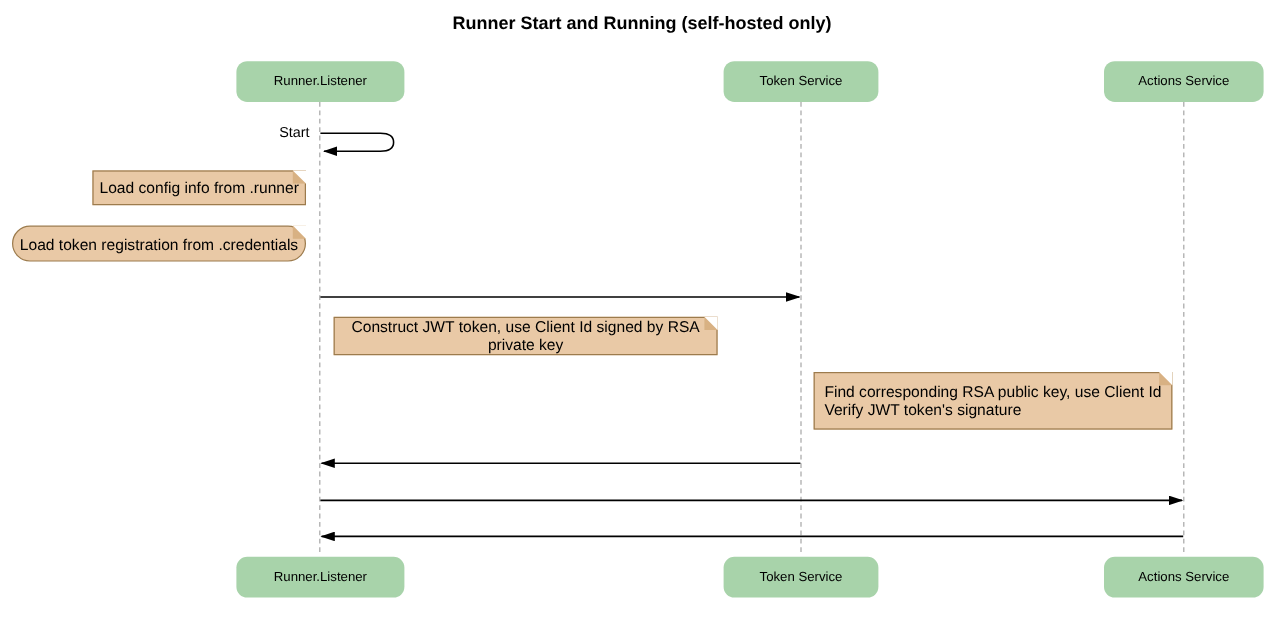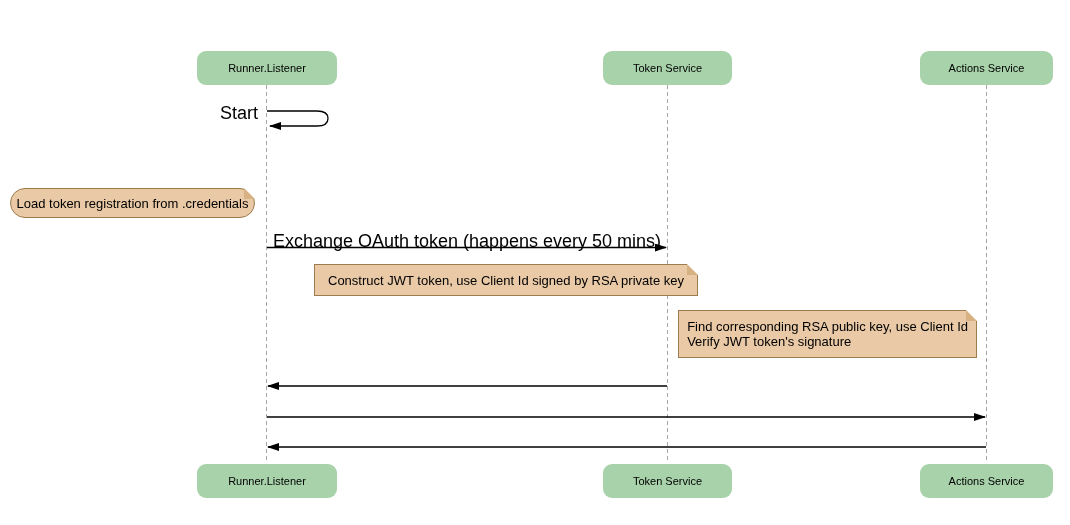--- a/index.html
+++ b/index.html
@@ -17,21 +17,21 @@
   svg.layer{position:absolute;left:0;top:0;}
   .actor{
     position:absolute;height:34px;
     background:#A8D3AA;
     border-radius:9px;
     display:flex;align-items:center;justify-content:center;
     font-size:11px;color:#000;
   }
   .msg{
     position:absolute;
-    font-size:18px;color:#000;
+    font-size:12px;color:#000;
     white-space:nowrap;
   }
   .msg.center{text-align:center;}
   .msg.right{text-align:right;}
   .note{
     position:absolute;
     background:#E9C9A6;
     border:1px solid #9C7B4D;
     box-sizing:border-box;
     font-size:13px;color:#000;
@@ -40,27 +40,28 @@
   }
   .note::after{
     content:"";
     position:absolute;top:-1px;right:-1px;
     width:0;height:0;
     border-style:solid;
     border-width:0 11px 11px 0;
     border-color:#ffffff #ffffff #D8B183 #D8B183;
   }
   .note .note-text{white-space:pre-line;}
-  .note.left-align{justify-content:flex-end;text-align:left;padding-left:8px;padding-right:8px;}
+  .note.left-align{justify-content:flex-start;text-align:left;padding-left:8px;padding-right:8px;}
 </style>
 </head>
 <body>
 
 <div class="stage">
 
+  <div class="title">Runner Start and Running (self-hosted only)</div>
 
   <svg class="layer" width="1070" height="525">
     <defs>
       <marker id="arrowhead" viewBox="0 0 12 8" markerWidth="12" markerHeight="8" refX="11" refY="4" orient="auto" markerUnits="userSpaceOnUse">
         <path d="M0,0 L12,4 L0,8 z" fill="#000"></path>
       </marker>
     </defs>
 
     <line x1="266.5" y1="85" x2="266.5" y2="463" stroke="#A6A6A6" stroke-width="1" stroke-dasharray="4 3"></line>
     <line x1="667.5" y1="85" x2="667.5" y2="463" stroke="#A6A6A6" stroke-width="1" stroke-dasharray="4 3"></line>
@@ -76,26 +77,28 @@
 
   <div class="actor" style="left:197px;top:51px;width:140px;">Runner.Listener</div>
   <div class="actor" style="left:603px;top:51px;width:129px;">Token Service</div>
   <div class="actor" style="left:920px;top:51px;width:133px;">Actions Service</div>
 
   <div class="actor" style="left:197px;top:464px;width:140px;">Runner.Listener</div>
   <div class="actor" style="left:603px;top:464px;width:129px;">Token Service</div>
   <div class="actor" style="left:920px;top:464px;width:133px;">Actions Service</div>
 
   <div class="msg right" style="left:180px;top:103px;width:78px;">Start</div>
-  <div class="msg center" style="left:267px;top:231px;width:400px;">Exchange OAuth token (happens every 50 mins)</div>
 
+  <div class="note" style="left:77px;top:142px;width:178px;height:29px;">
+    <span class="note-text">Load config info from .runner</span>
+  </div>
   <div class="note" style="left:10px;top:188px;width:245px;height:30px;border-radius:15px;">
     <span class="note-text">Load token registration from .credentials</span>
   </div>
-  <div class="note" style="left:278px;top:264px;width:384px;height:32px;margin-left:36px;">
+  <div class="note" style="left:278px;top:264px;width:320px;height:32px;">
     <span class="note-text">Construct JWT token, use Client Id signed by RSA private key</span>
   </div>
   <div class="note left-align" style="left:678px;top:310px;width:299px;height:48px;">
     <span class="note-text">Find corresponding RSA public key, use Client Id
 Verify JWT token's signature</span>
   </div>
 
 </div>
 
 </body></html>

